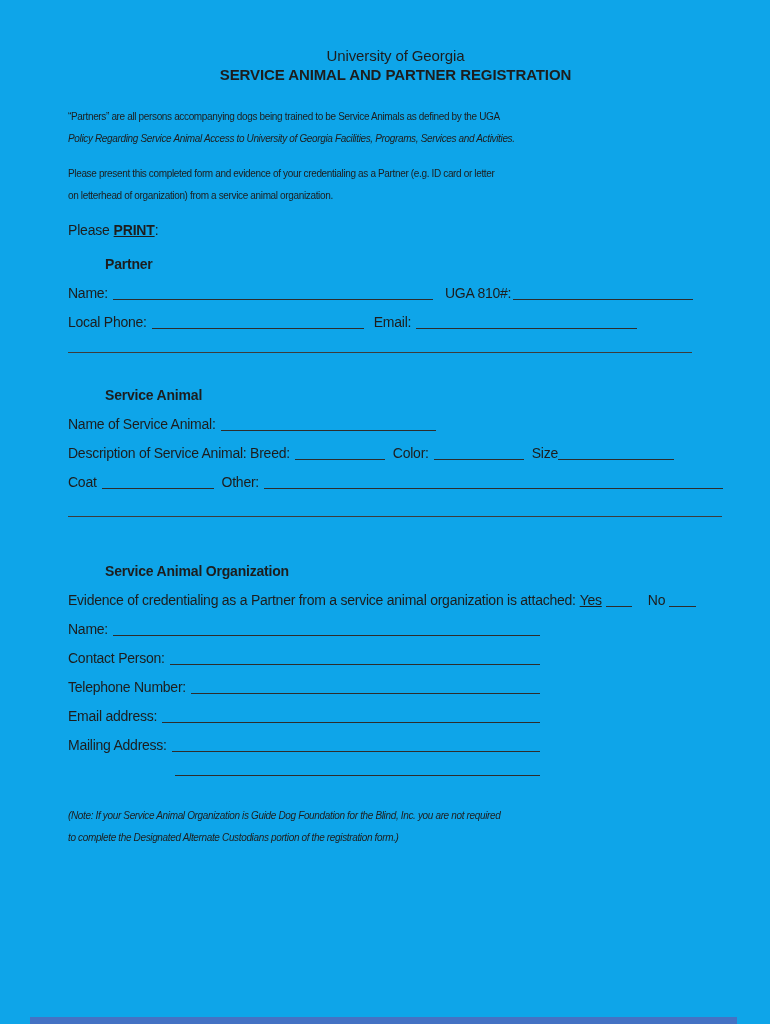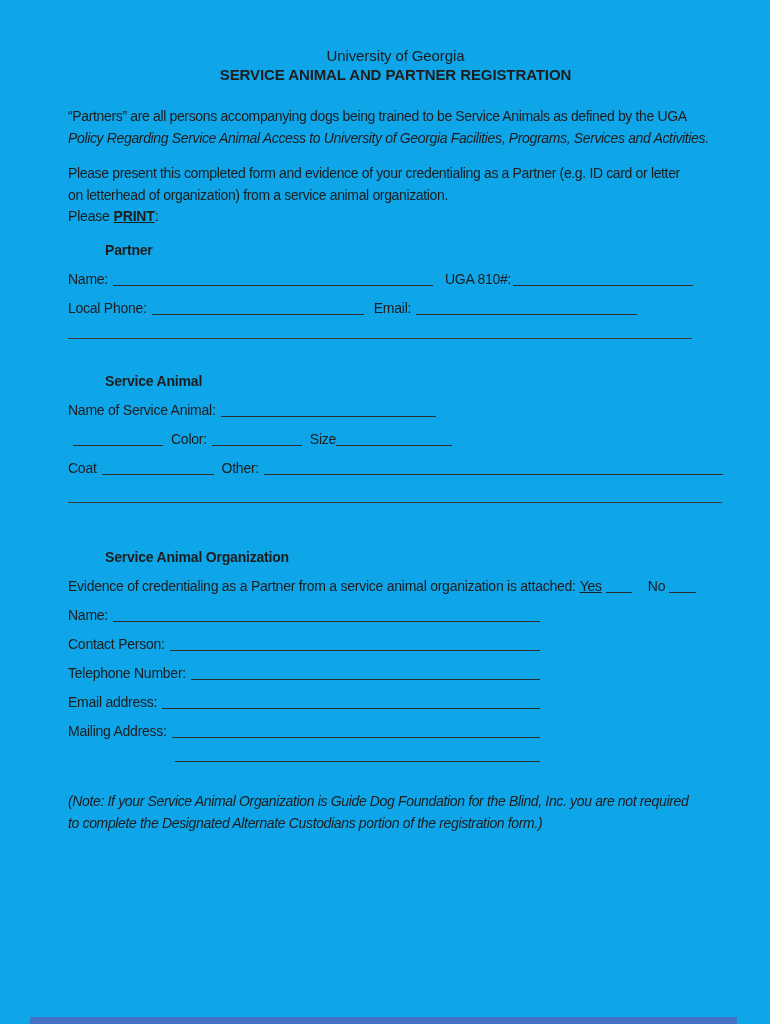--- a/index.html
+++ b/index.html
@@ -1,25 +1,25 @@
 <!DOCTYPE html>
 <html><head>
 <meta charset="utf-8">
 <style>
   html,body{margin:0;padding:0;background:#ffffff;}
   .page{position:relative;width:770px;height:1024px;background:#0ea5e9;overflow:hidden;
         font-family:"Liberation Sans",sans-serif;color:#1d1d1d;}
   .content{position:absolute;left:68px;top:46px;width:655px;}
   .doc-title{width:100%;text-align:center;font-size:15px;line-height:19px;letter-spacing:-0.1px;}
   .doc-title.bold{font-weight:700;line-height:20px;}
-  .line{display:block;white-space:nowrap;font-size:14px;line-height:21.5px;letter-spacing:-0.35px;}
+  .line{display:block;white-space:nowrap;font-size:10px;line-height:21.5px;letter-spacing:-0.35px;}
   .italic{font-style:italic;}
   .para1{margin-top:21px;}
   .para2{margin-top:14px;}
-  .print-line{margin-top:0;font-size:14px;line-height:20px;letter-spacing:-0.2px;}
+  .print-line{margin-top:14px;font-size:14px;line-height:20px;letter-spacing:-0.2px;}
   .print-word{font-weight:700;text-decoration:underline;margin-left:4px;}
   .section-heading{font-size:14px;font-weight:700;line-height:20px;letter-spacing:-0.2px;padding-left:37px;}
   .h-partner{margin-top:14px;}
   .h-animal{margin-top:32px;}
   .h-org{margin-top:44px;}
   .row{display:flex;align-items:baseline;height:20px;margin-top:9px;
        font-size:14px;line-height:20px;letter-spacing:-0.25px;white-space:nowrap;}
   .row .lbl{flex:0 0 auto;}
   .blank{display:inline-block;flex:0 0 auto;align-self:flex-end;height:0;
          border-bottom:1.5px solid #2d2d2d;margin-bottom:3px;margin-left:5px;}
@@ -73,20 +73,21 @@
     <div class="fullline addr-line"></div>
 
     <div class="section-heading h-animal">Service Animal</div>
 
     <div class="row">
       <span class="lbl">Name of Service Animal:</span>
       <span class="blank" style="width:215px;"></span>
     </div>
 
     <div class="row">
+      <span class="lbl">Description of Service Animal: Breed:</span>
       <span class="blank" style="width:90px;"></span>
       <span class="lbl" style="margin-left:8px;">Color:</span>
       <span class="blank" style="width:90px;"></span>
       <span class="lbl" style="margin-left:8px;">Size</span>
       <span class="blank" style="width:116px;margin-left:0;"></span>
     </div>
 
     <div class="row">
       <span class="lbl">Coat</span>
       <span class="blank" style="width:112px;"></span>

